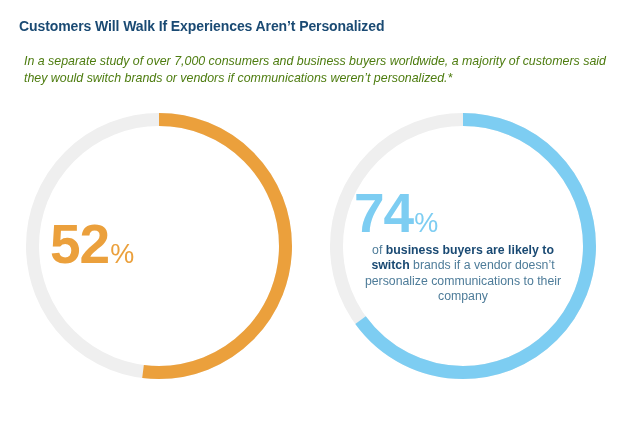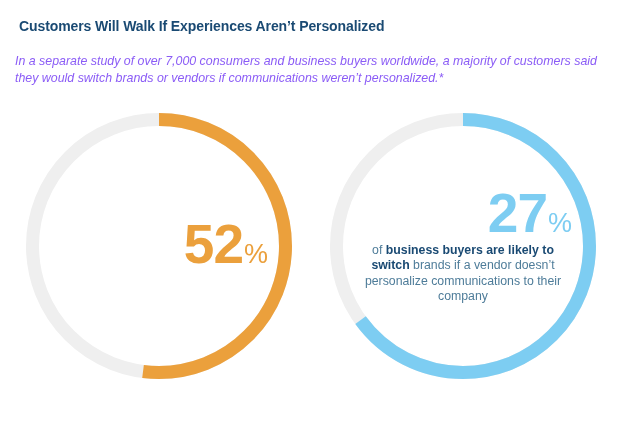--- a/index.html
+++ b/index.html
@@ -21,26 +21,26 @@
     top: 9px;
     font-size: 14px;
     font-weight: bold;
     color: #1A4A73;
     letter-spacing: -0.1px;
     white-space: nowrap;
   }
 
   #subtitle {
     position: absolute;
-    left: 15px;
+    left: 24px;
     top: 41px;
     width: 590px;
     font-size: 12.4px;
     font-style: italic;
-    color: #8b5cf6;
+    color: #4d7c0f;
     line-height: 17px;
   }
 
   .donut-wrap {
     position: absolute;
     top: 113px;
   }
   #donut-left  { left: 26px; }
   #donut-right { left: 330px; }
 
@@ -49,21 +49,21 @@
   }
 
   .donut-center {
     position: absolute;
     left: 0;
     top: 0;
     width: 266px;
     height: 266px;
     display: flex;
     flex-direction: column;
-    align-items: flex-end;
+    align-items: flex-start;
     justify-content: center;
     box-sizing: border-box;
     padding: 0 24px;
   }
 
   .stat-line {
     display: flex;
     align-items: baseline;
     justify-content: center;
     margin-bottom: 3px;
@@ -114,20 +114,20 @@
   </div>
 </div>
 
 <div class="donut-wrap" id="donut-right">
   <svg class="donut-svg" width="266" height="266" viewBox="0 0 266 266">
     <circle cx="133" cy="133" r="126.5" fill="none" stroke="#EFEFEF" stroke-width="13"></circle>
     <circle id="arc-right" cx="133" cy="133" r="126.5" fill="none" stroke="#7DCDF2" stroke-width="13" transform="rotate(-90 133 133)" stroke-dasharray="516.6349118828415 278.1880294753762"></circle>
   </svg>
   <div class="donut-center">
     <div class="stat-line">
-      <span class="stat-number" id="right-number">27</span>
+      <span class="stat-number" id="right-number">74</span>
       <span class="stat-pct" id="right-pct">%</span>
     </div>
     <div class="caption">
       <span>of </span><b>business buyers are likely to switch</b><span> brands if a vendor doesn’t personalize communications to their company</span>
     </div>
   </div>
 </div>
 
 </body></html>

